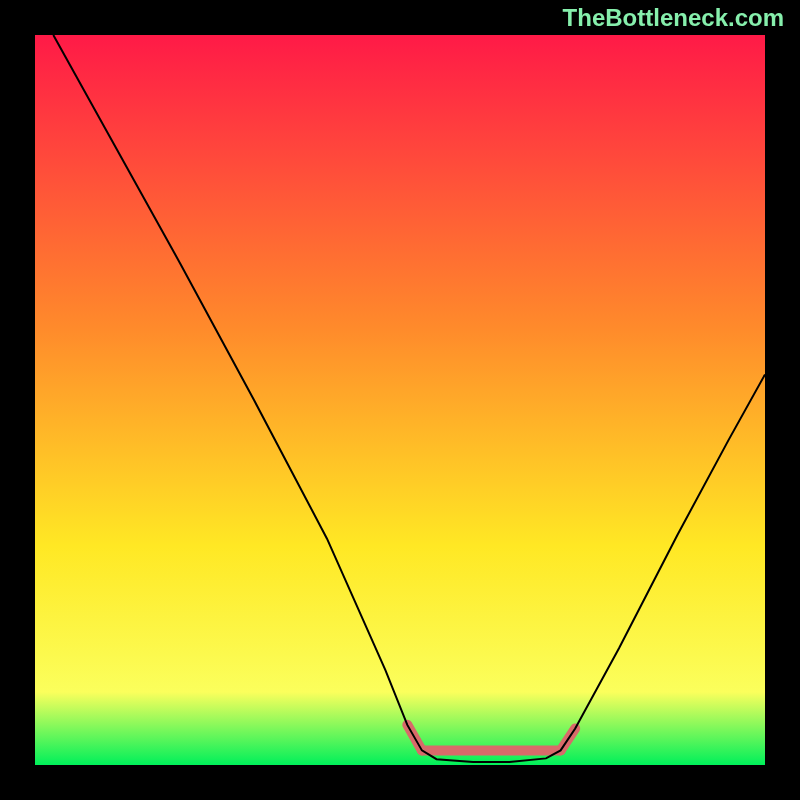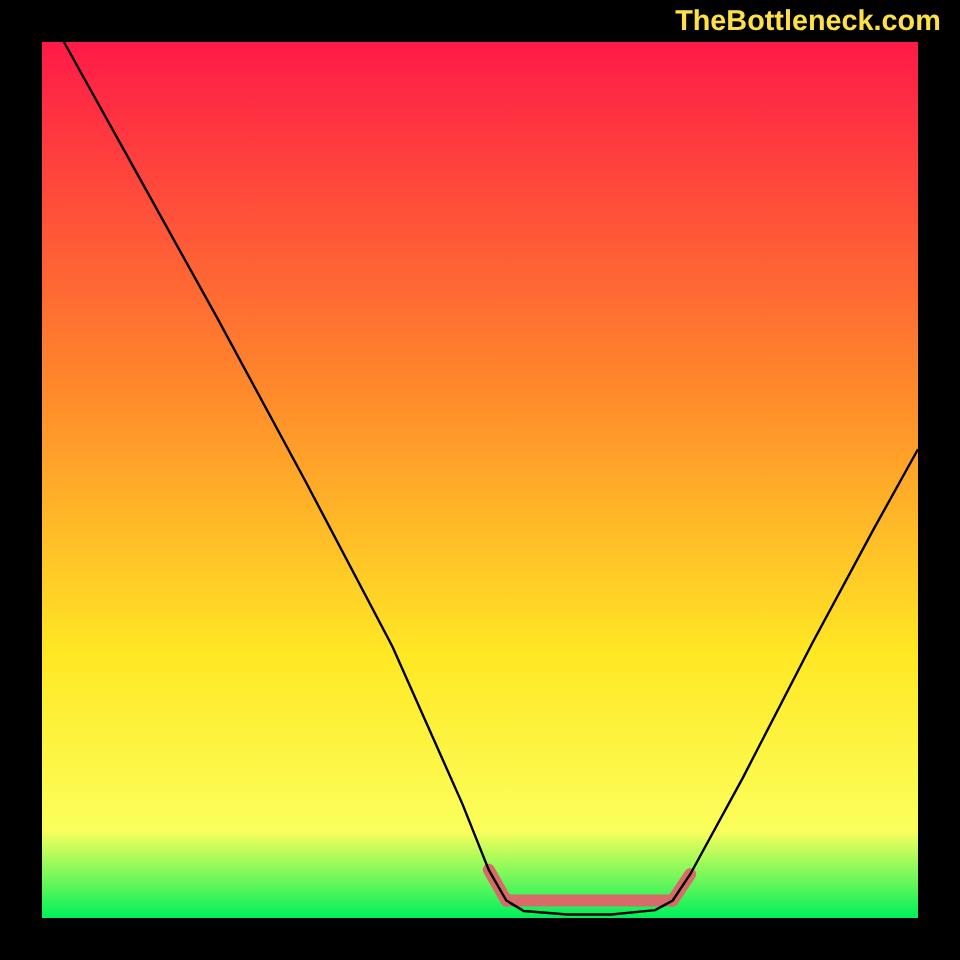--- a/index.html
+++ b/index.html
@@ -16,21 +16,21 @@
     height: 800px;
     background: #000;
   }
   .watermark {
     position: absolute;
     top: 4px;
     right: 16px;
     font-family: Arial, Helvetica, sans-serif;
     font-size: 24px;
     font-weight: bold;
-    color: #fde047;
+    color: #86efac;
     z-index: 30;
   }
   svg {
     position: absolute;
     top: 0;
     left: 0;
   }
 </style>
 </head>
 <body>

